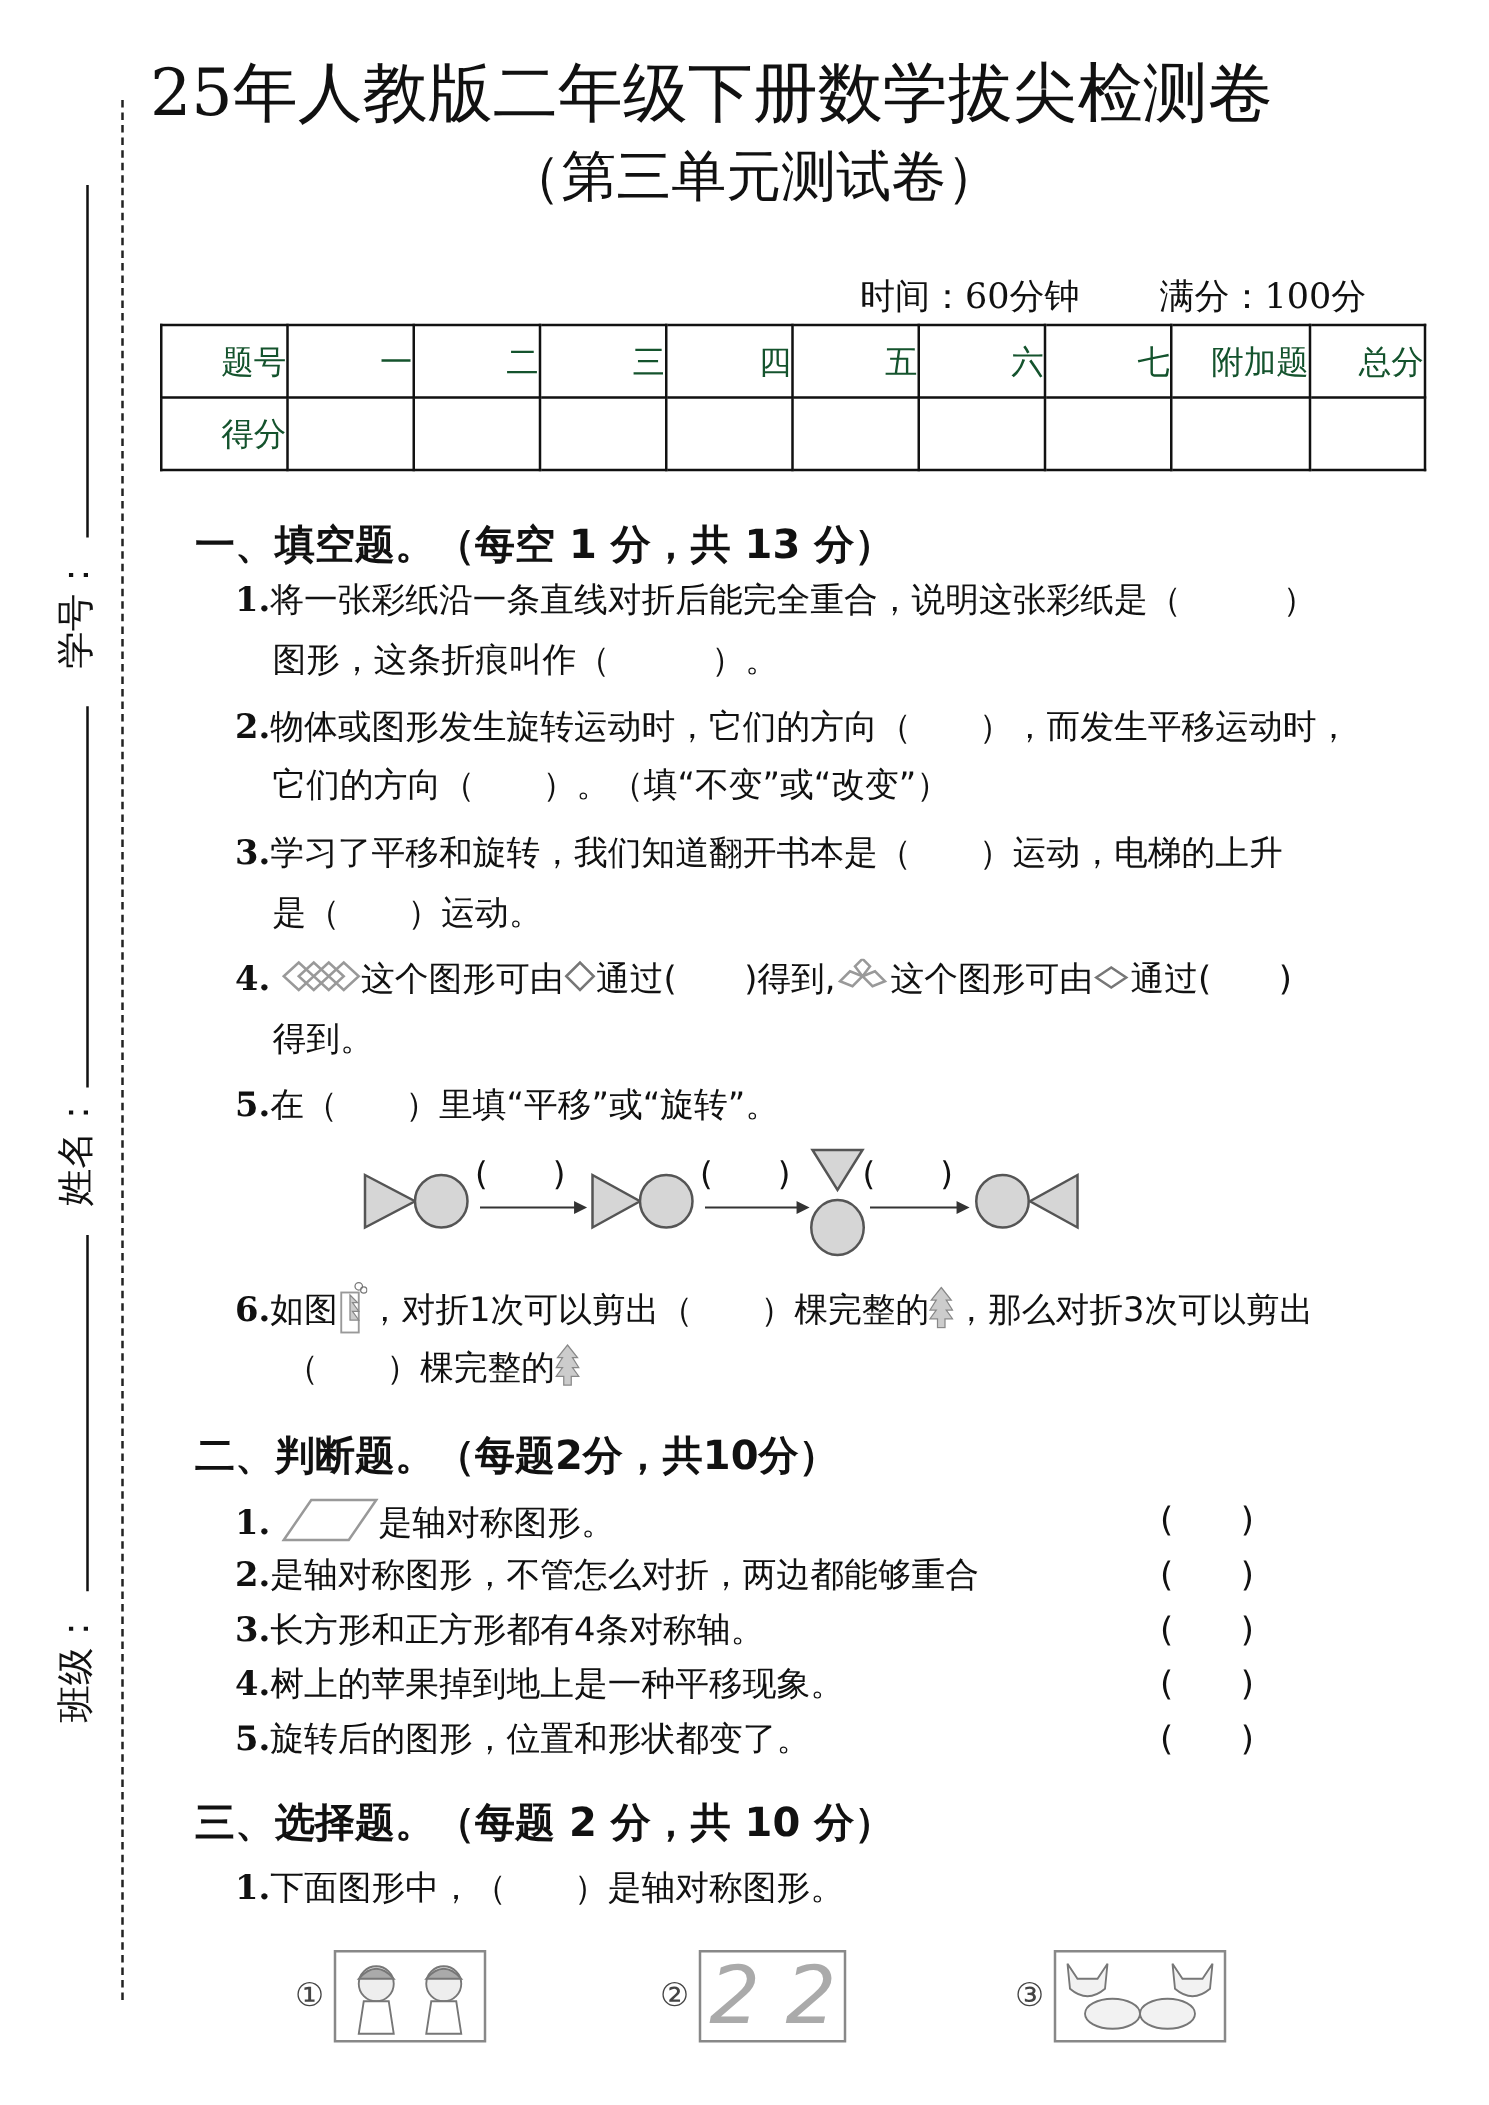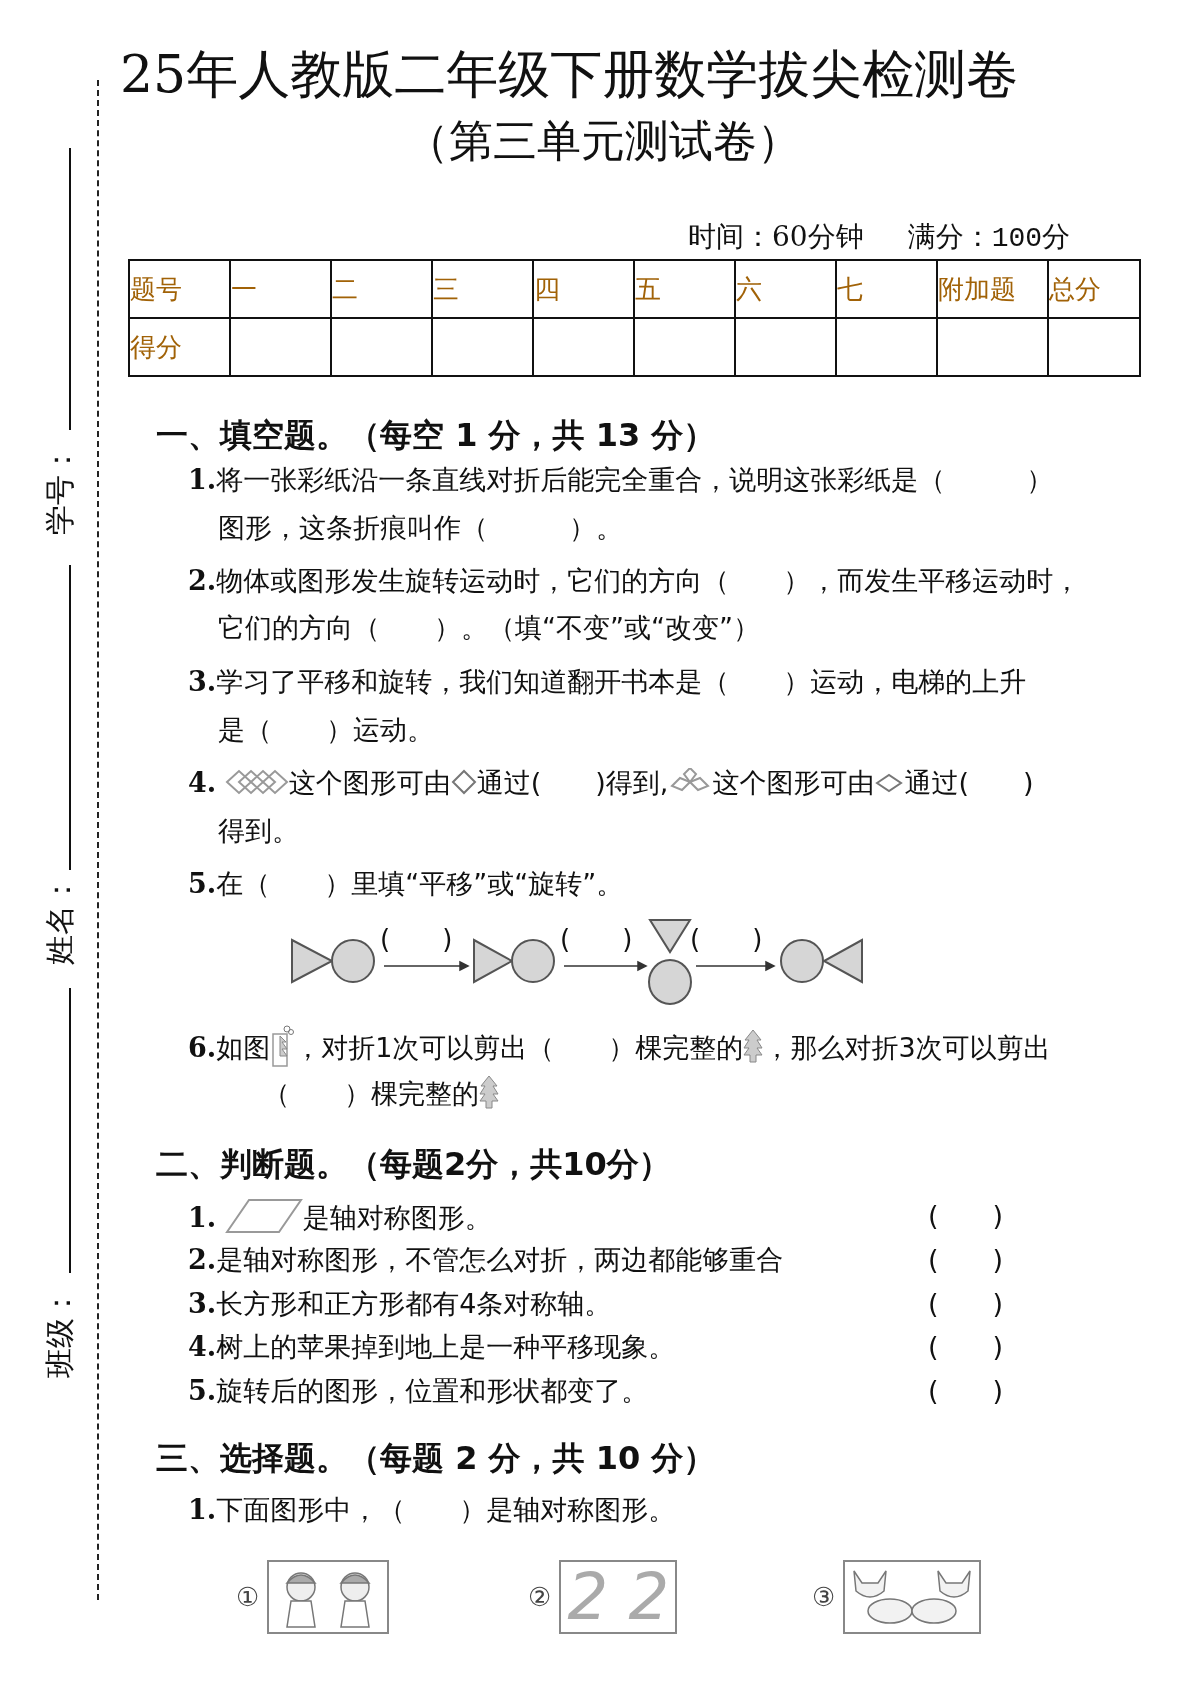--- a/index.html
+++ b/index.html
@@ -10,25 +10,25 @@
   
   .dash-line { position: absolute; left: 97px; top: 80px; height: 1520px; border-left: 2px dashed #222; }
   .fill-line { position: absolute; left: 69px; width: 0; border-left: 2px solid #111; }
   .side-label { position: absolute; left: 30px; width: 60px; height: 70px; display: flex; align-items: center; justify-content: center;
                 font-family: "DejaVu Sans", sans-serif; font-size: 30px; transform: rotate(-90deg); white-space: nowrap; }
 
   .title { position: absolute; left: 120px; top: 40px; width: 1000px; font-size: 52px; letter-spacing: 0px;
            font-family: "DejaVu Serif", serif; white-space: nowrap; }
   .subtitle { position: absolute; left: 405px; top: 112px; font-size: 44px; white-space: nowrap; }
   .meta { position: absolute; left: 688px; top: 218px; font-size: 28px; white-space: nowrap; }
-  .meta span + span { margin-left: 44px; font-family: Liberation Mono, monospace; }
+  .meta span + span { margin-left: 64px; }
 
   table.score { position: absolute; left: 128px; top: 259px; border-collapse: collapse; table-layout: fixed; }
-  table.score td { border: 2px solid #111; height: 56px; text-align: left; font-size: 26px; padding: 0;
-                   font-family: "DejaVu Sans", sans-serif; color: #a16207; }
+  table.score td { border: 2px solid #111; height: 56px; text-align: right; font-size: 26px; padding: 0;
+                   font-family: "DejaVu Sans", sans-serif; color: #14532d; }
 
   .section-h { position: absolute; left: 156px; font-size: 32px; font-weight: bold; white-space: nowrap;
                font-family: "DejaVu Sans", sans-serif; }
   .q { position: absolute; left: 188px; font-size: 27px; white-space: nowrap; font-family: "DejaVu Sans", sans-serif; }
   .q .num { font-weight: bold; font-family: "DejaVu Serif", serif; }
   .cont { position: absolute; left: 218px; font-size: 27px; white-space: nowrap; font-family: "DejaVu Sans", sans-serif; }
   .paren { position: absolute; left: 928px; font-size: 27px; white-space: pre; font-family: "DejaVu Sans", sans-serif; }
 
   .inline-ico { display: inline-block; vertical-align: middle; }
   .choice { position: absolute; top: 1560px; display: flex; align-items: center; gap: 8px; }
@@ -182,21 +182,21 @@
         <path d="M10 12 L16 18 L12 18 L17 25 L12 25 L17 32 L10 32 Z" fill="#ccc" stroke="#888"></path>
         <circle cx="17" cy="5" r="3" fill="none" stroke="#777"></circle>
         <circle cx="21" cy="8" r="2.5" fill="none" stroke="#777"></circle>
       </svg>
   </span><span>，对折1次可以剪出（　　）棵完整的</span><span class="inline-ico">
     <svg width="20" height="34" viewBox="0 0 20 34">
         <path d="M10 1 L18 11 L14 11 L19 19 L14 19 L19 26 L13 26 L13 33 L7 33 L7 26 L1 26 L6 19 L1 19 L6 11 L2 11 Z" fill="#ccc" stroke="#888"></path>
       </svg>
   </span><span>，那么对折3次可以剪出</span>
 </div>
-<div class="cont" style="top:1075px;left:228px;margin-left:35px;">
+<div class="cont" style="top:1075px;left:228px;">
   <span>（　　）棵完整的</span><span class="inline-ico">
     <svg width="20" height="34" viewBox="0 0 20 34">
         <path d="M10 1 L18 11 L14 11 L19 19 L14 19 L19 26 L13 26 L13 33 L7 33 L7 26 L1 26 L6 19 L1 19 L6 11 L2 11 Z" fill="#ccc" stroke="#888"></path>
       </svg>
   </span>
 </div>
 
 <div class="section-h" style="top:1143px;">二、判断题。（每题2分，共10分）</div>
 
 <div class="q" style="top:1198px;text-align:right;">

